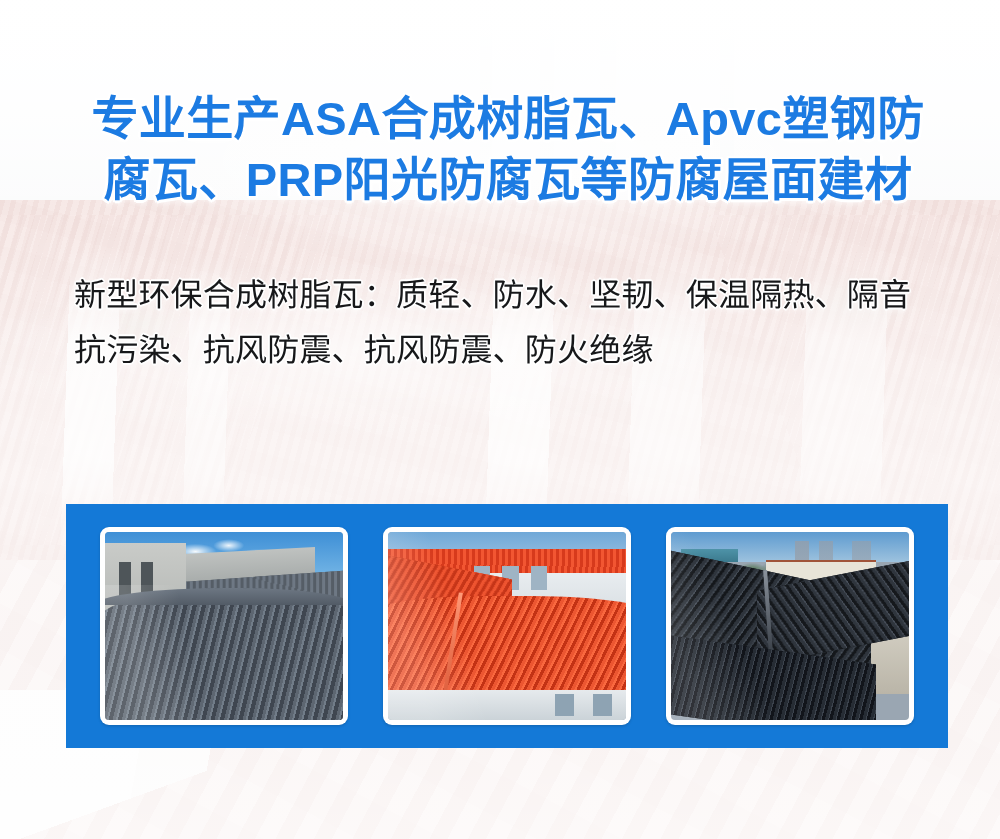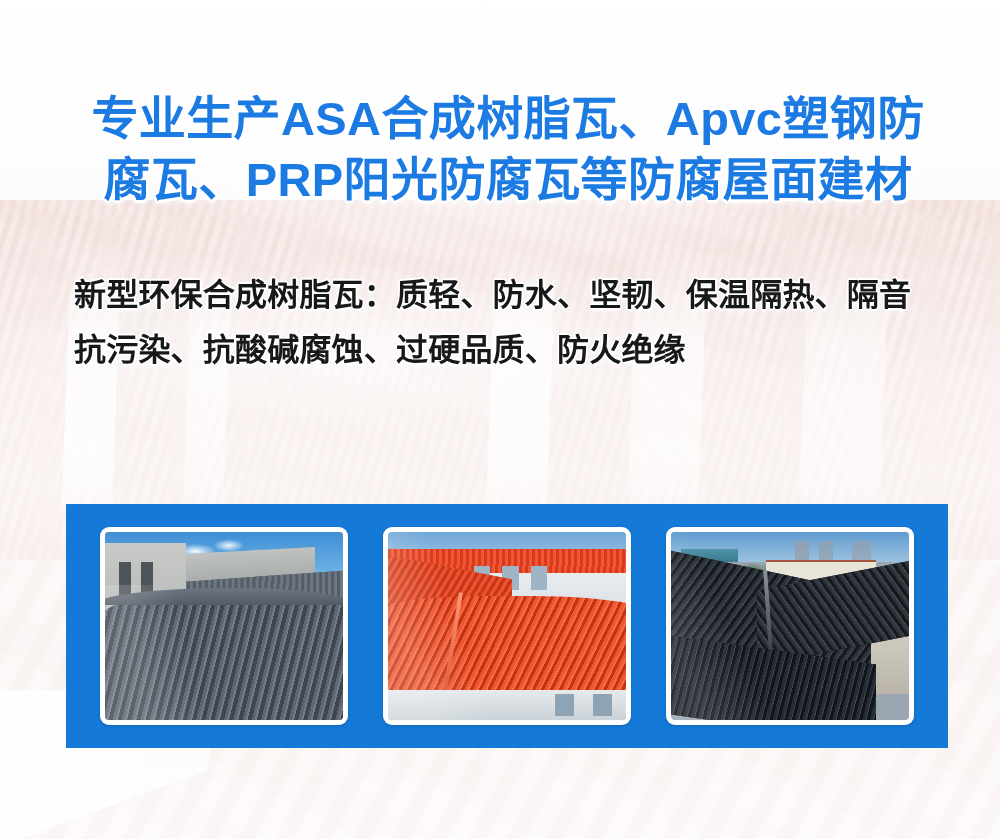--- a/index.html
+++ b/index.html
@@ -143,21 +143,21 @@
       0 4px 6px rgba(255,255,255,.85);
     white-space:nowrap;
   }
 
   
   .subhead{
     position:absolute;left:74px;top:268px;width:880px;z-index:6;
   }
   .subhead .sh-line{
     display:block;
-    font-size:32px;line-height:55px;font-weight:700;
+    font-size:32px;line-height:55px;font-weight:400;
     letter-spacing:.2px;color:#17181A;
     text-shadow:
       -1.6px 0 #ffffff, 1.6px 0 #ffffff, 0 -1.6px #ffffff, 0 1.6px #ffffff,
       -1.2px -1.2px #ffffff, 1.2px -1.2px #ffffff,
       -1.2px 1.2px #ffffff, 1.2px 1.2px #ffffff,
       0 3px 5px rgba(255,255,255,.8);
     white-space:nowrap;
   }
 
   
@@ -417,21 +417,21 @@
   <div class="bg-layer bg-wash"></div>
   <div class="bg-layer bg-bloom"></div>
 
   <div class="headline">
     <span class="hl-line">专业生产ASA合成树脂瓦、Apvc塑钢防</span>
     <span class="hl-line">腐瓦、PRP阳光防腐瓦等防腐屋面建材</span>
   </div>
 
   <div class="subhead">
     <span class="sh-line">新型环保合成树脂瓦：质轻、防水、坚韧、保温隔热、隔音</span>
-    <span class="sh-line">抗污染、抗酸碱腐蚀、过硬品质、防火绝缘</span>
+    <span class="sh-line">抗污染、抗风防震、抗风防震、防火绝缘</span>
   </div>
 
   <div class="gallery">
 
     <div class="photo-frame">
       <div class="photo">
         <div class="ph-layer p1-sky"></div>
         <div class="ph-layer p1-clouds"></div>
         <div class="ph-layer p1-bldg-r"></div>
         <div class="ph-layer p1-roof-back"></div>

